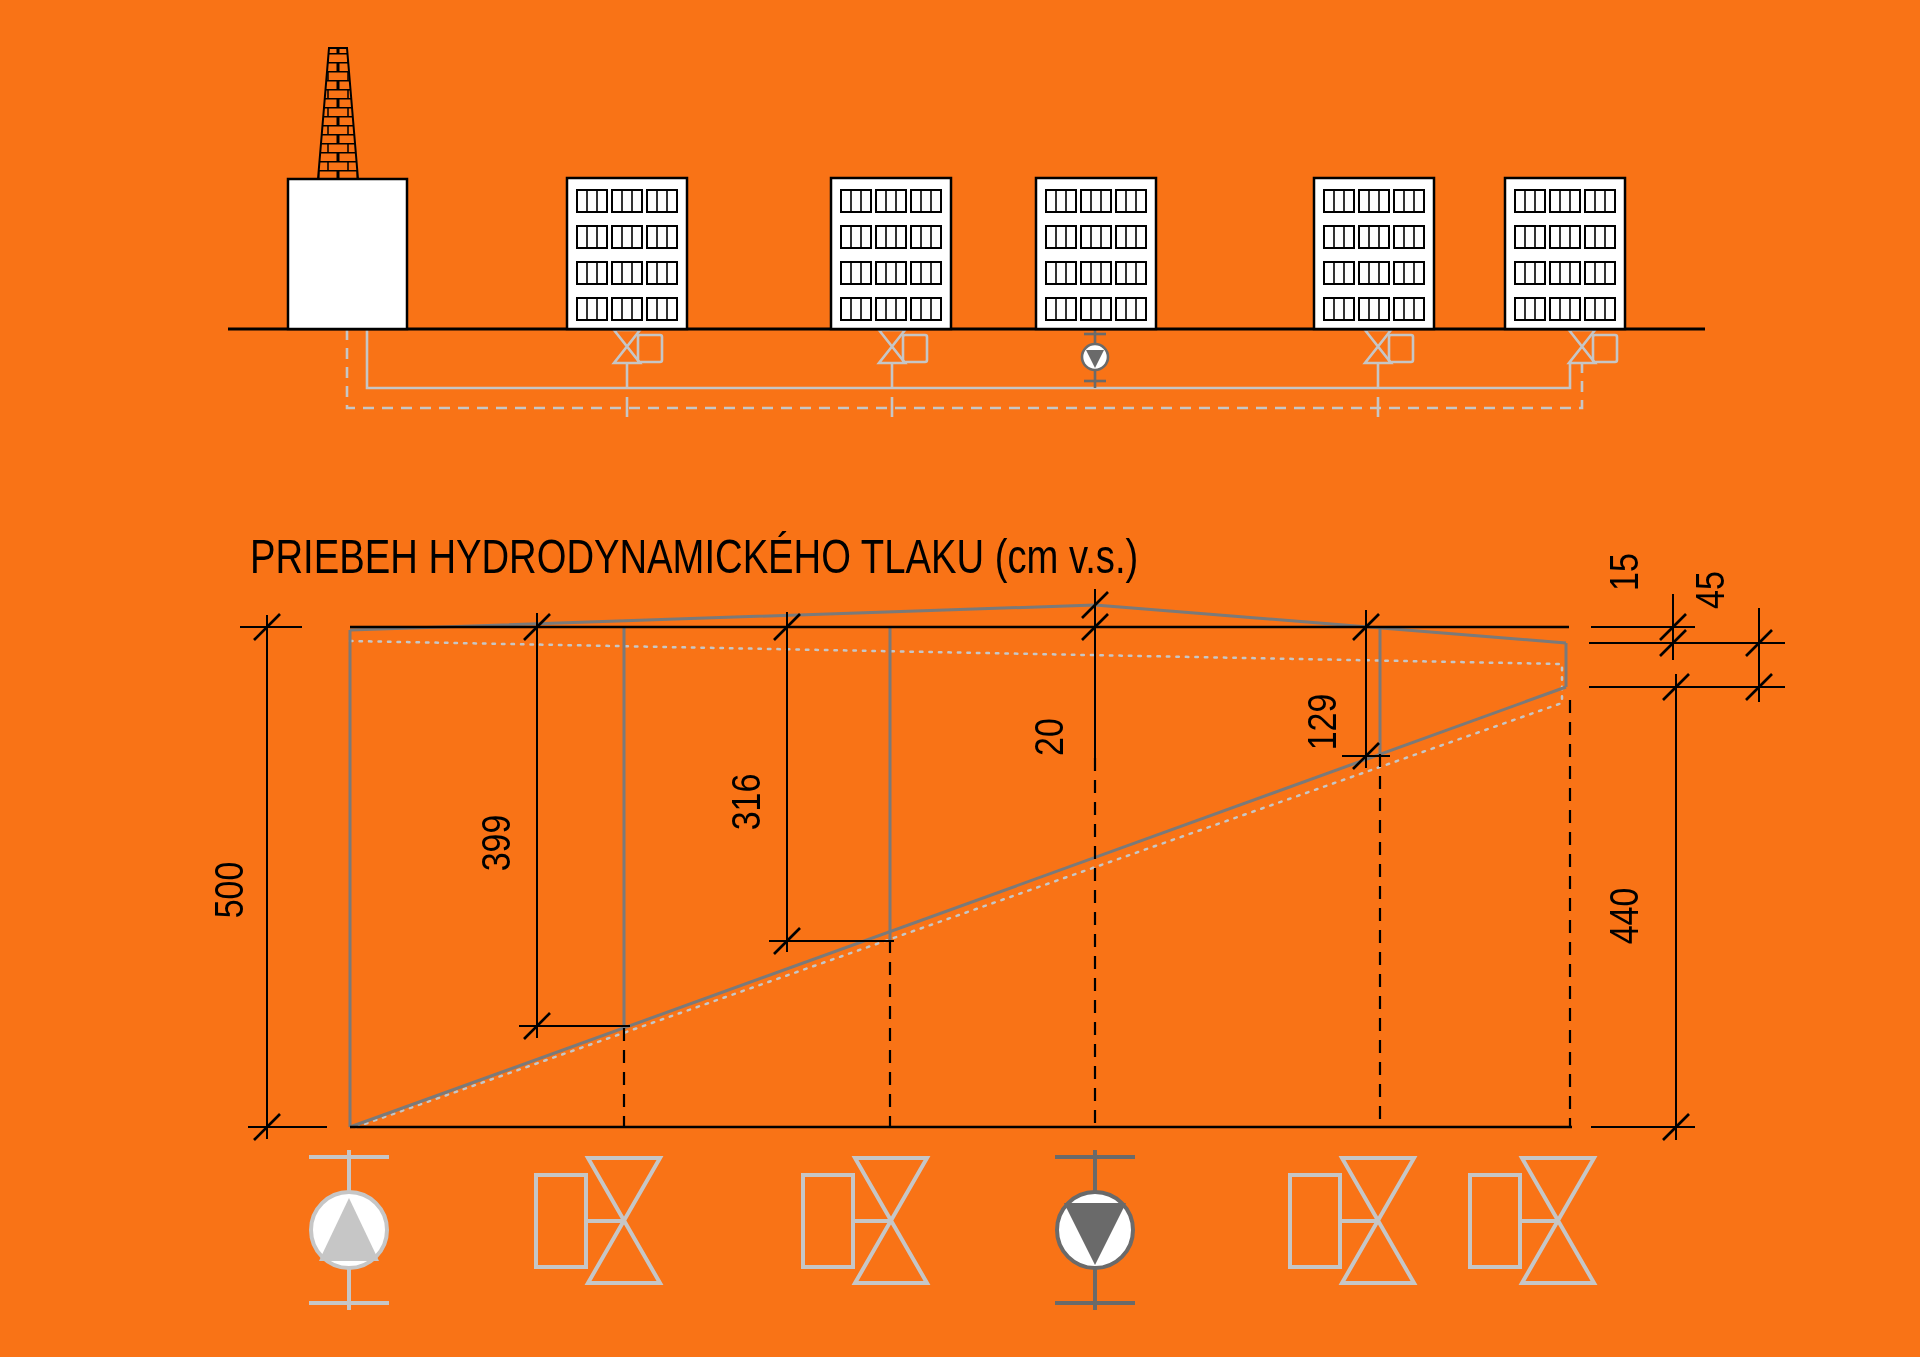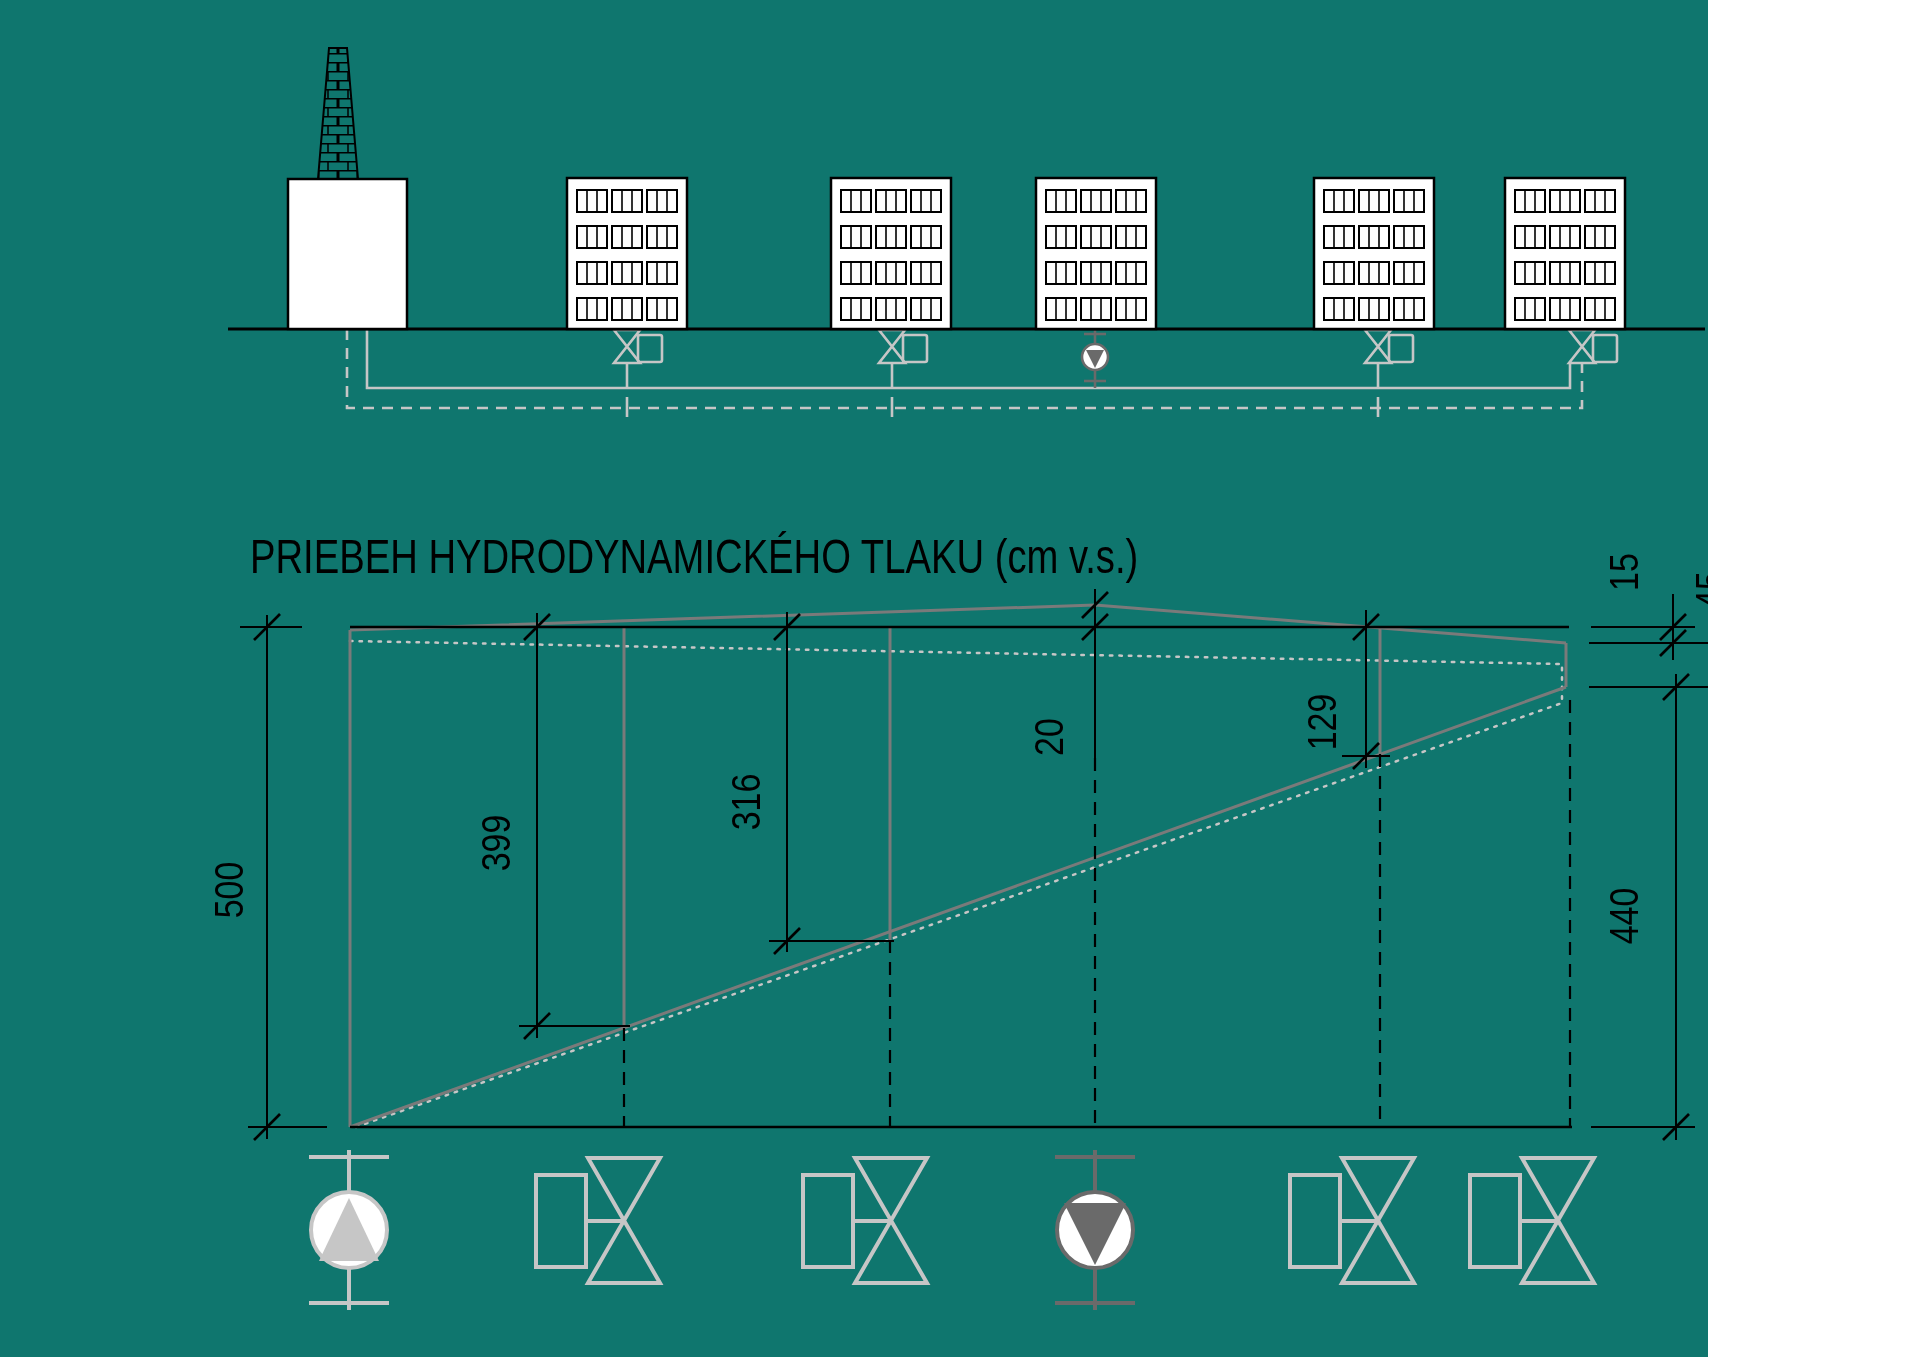--- a/index.html
+++ b/index.html
@@ -1,16 +1,16 @@
 <!DOCTYPE html>
 <html><head>
 <meta charset="utf-8">
 <style>
   html,body{margin:0;padding:0;background:#fff;}
-  #stage{position:relative;width:1708px;height:1357px;background:#0f766e;overflow:hidden;
+  #stage{position:relative;width:1920px;height:1357px;background:#f97316;overflow:hidden;
          font-family:"Liberation Sans", sans-serif;}
   svg text{font-family:"Liberation Sans", sans-serif; fill:#000;}
   .dim-label{font-size:40px;}
   .title-text{font-size:49px;letter-spacing:0px;}
 </style>
 </head>
 <body>
 
 <div id="stage">
 <svg id="dwg" width="1920" height="1357" viewBox="0 0 1920 1357">

